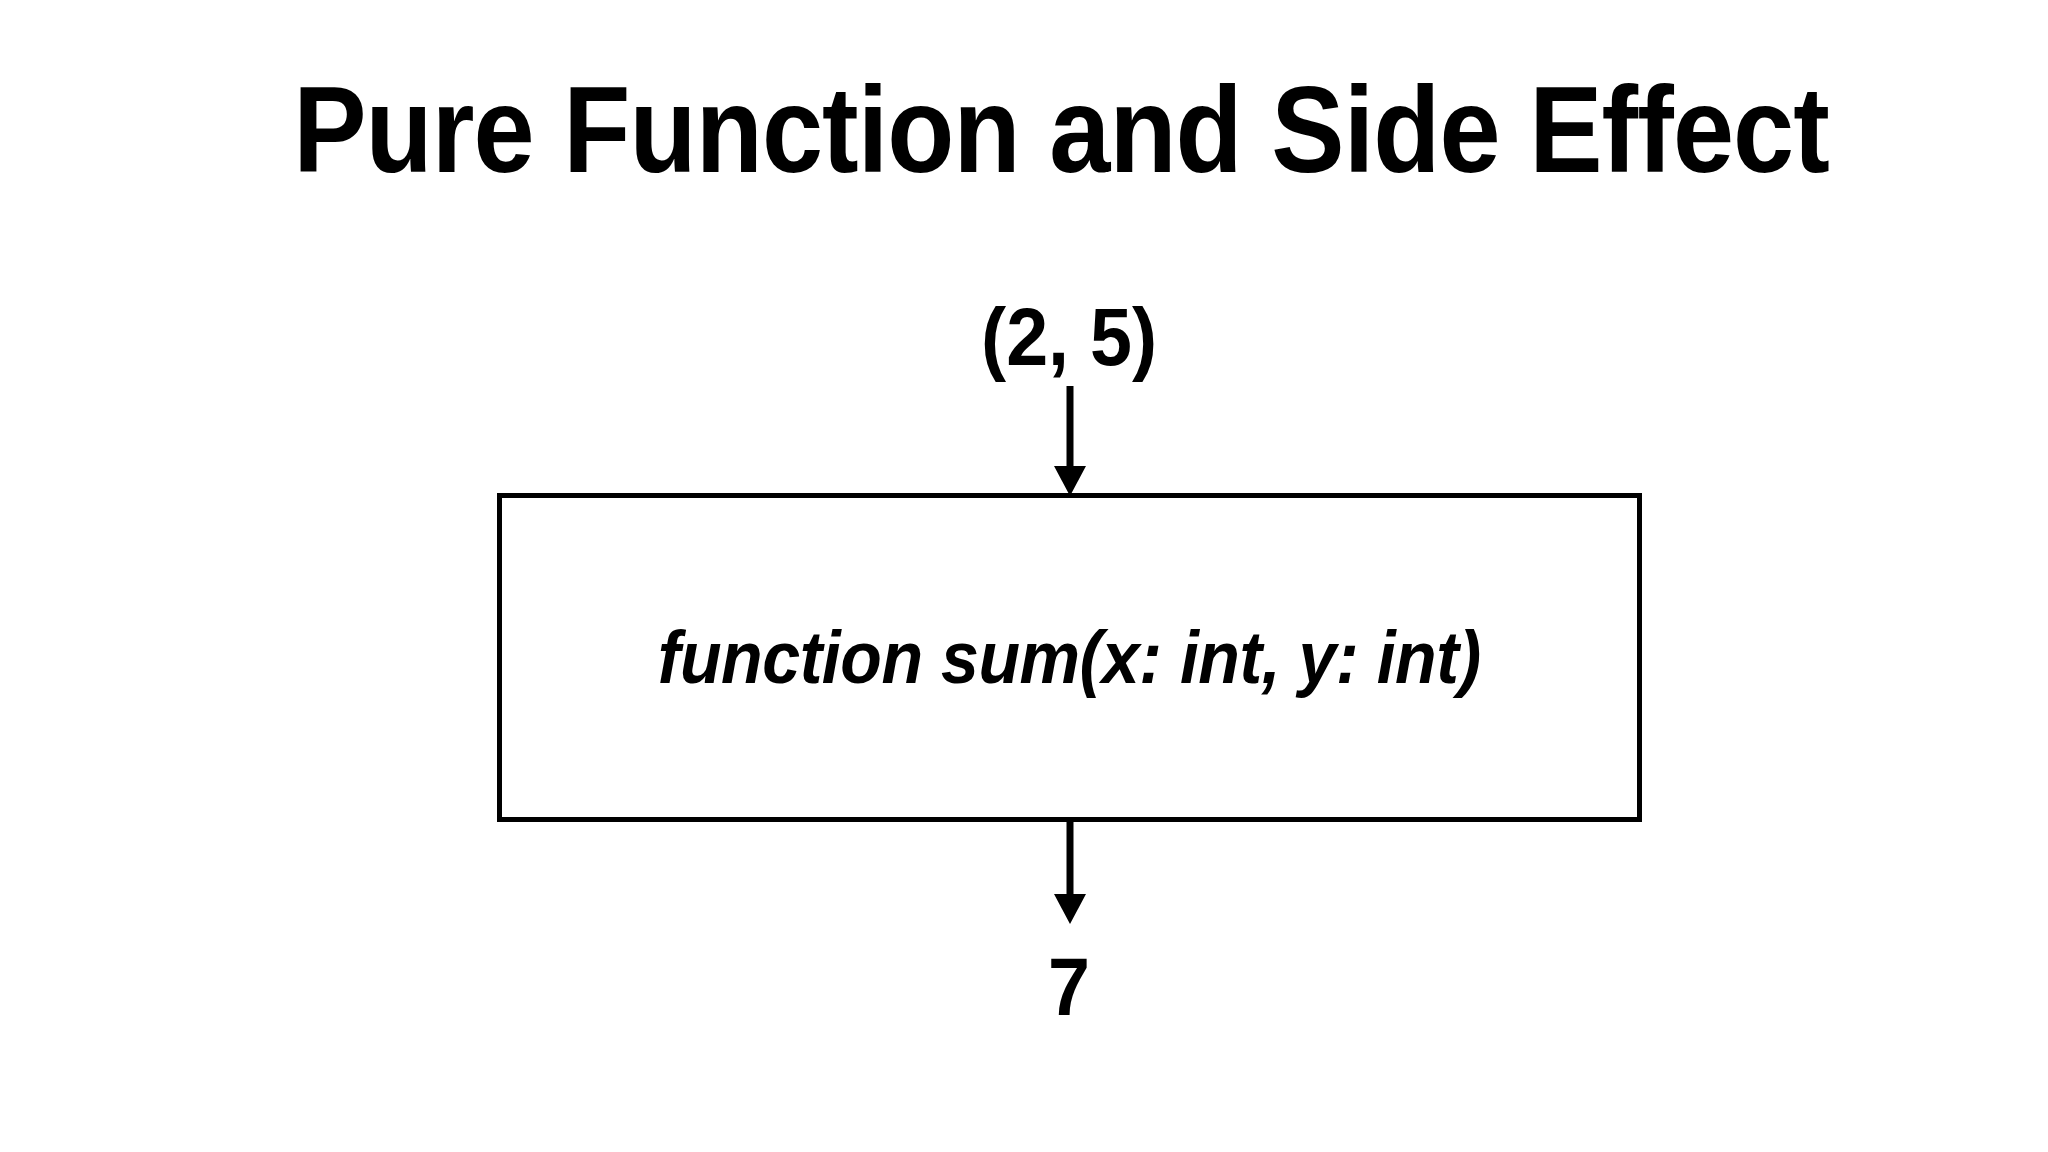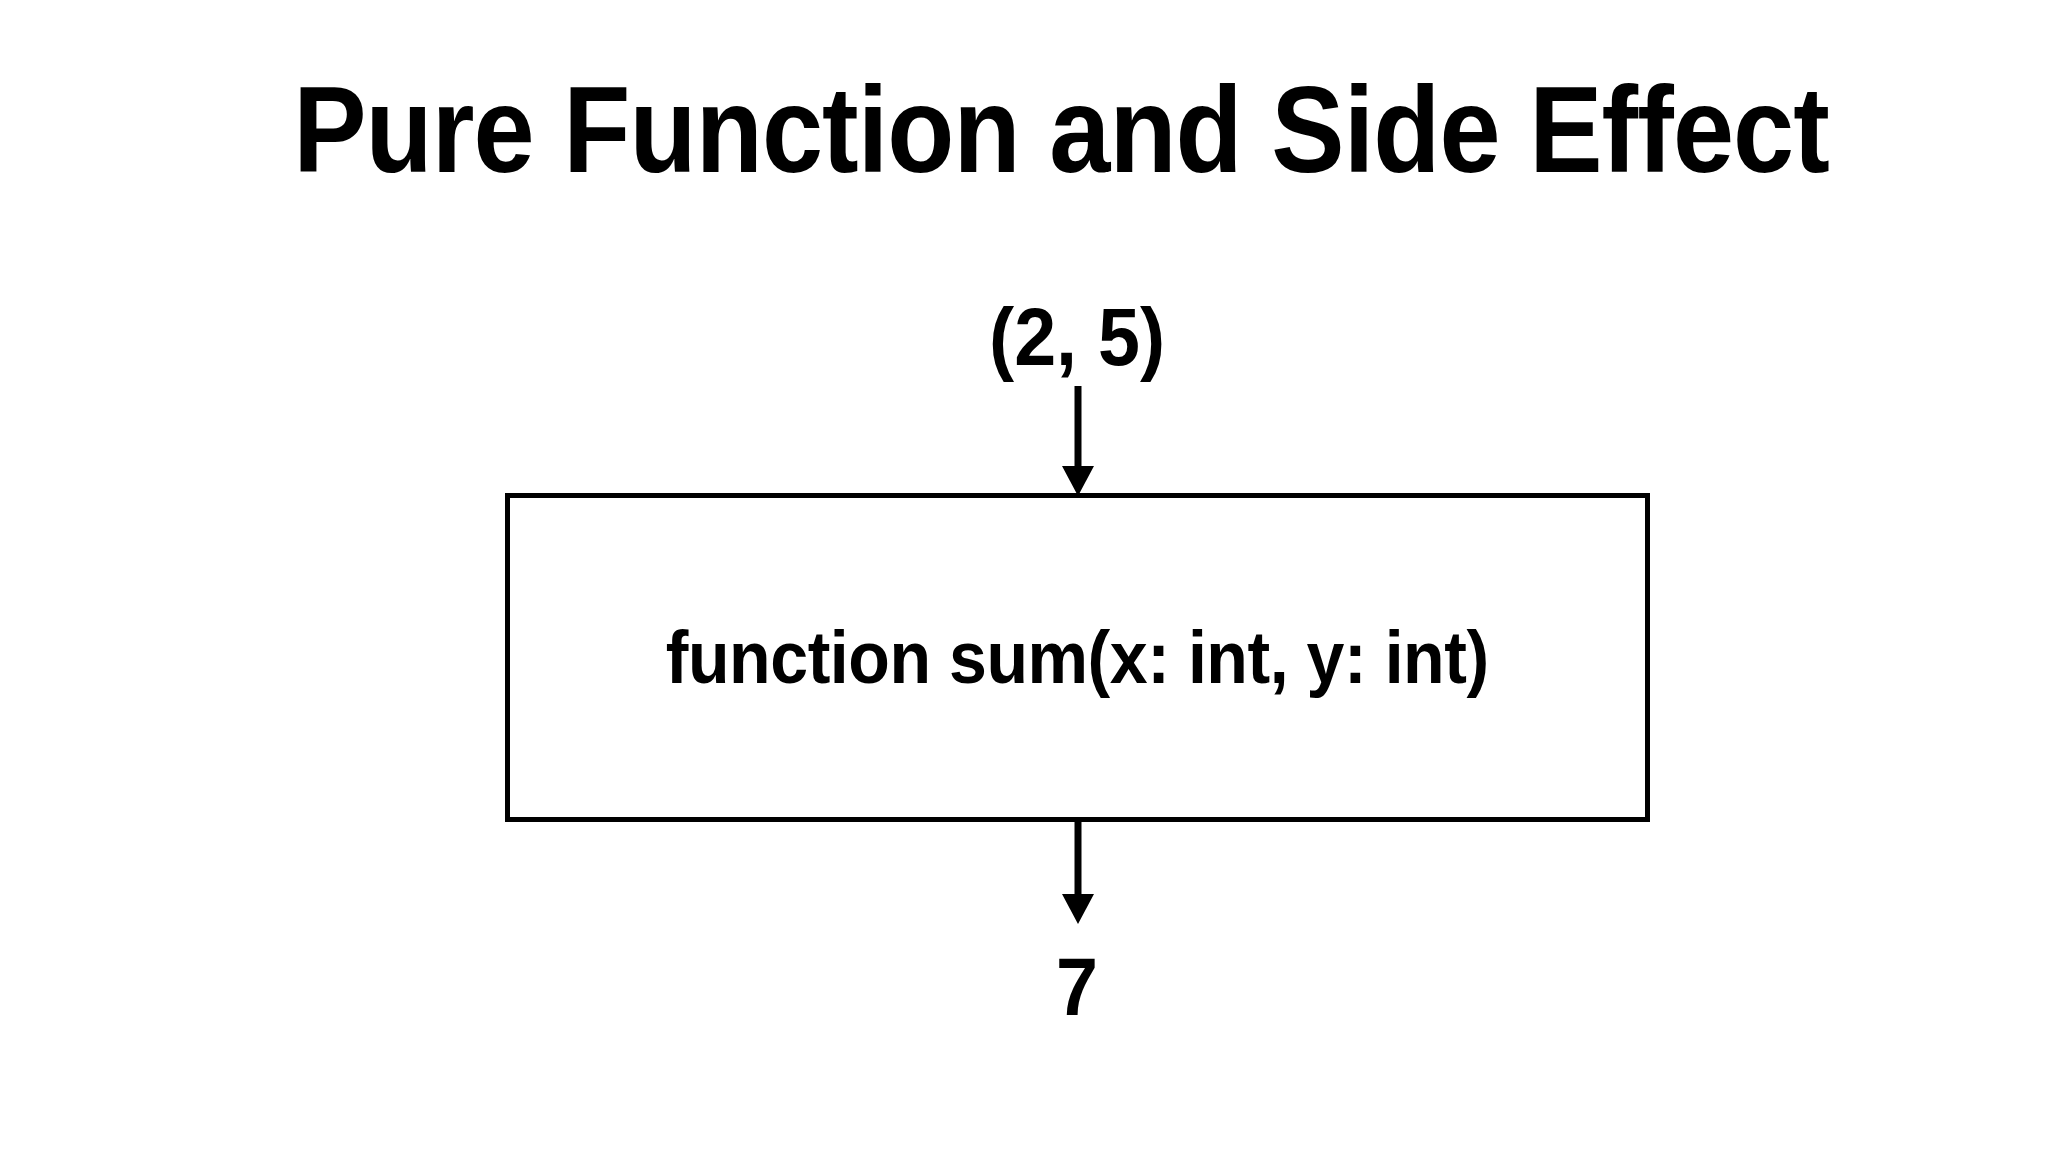--- a/index.html
+++ b/index.html
@@ -36,21 +36,21 @@
     letter-spacing: -1px;
     transform: scaleX(0.90);
     transform-origin: 1025px 0;
     white-space: nowrap;
     color: #000000;
   }
 
   
   #diagram {
     position: absolute;
-    left: 16px;
+    left: 8px;
     top: 0;
     width: 1864px;
     height: 1152px;
   }
 
   .io-label {
     position: absolute;
     width: 2048px;
     text-align: center;
     font-family: "Liberation Sans", sans-serif;
@@ -81,20 +81,21 @@
     left: 452px;
     top: 493px;
     width: 1145px;
     height: 329px;
     box-sizing: border-box;
     border: 5px solid #000000;
     background: #ffffff;
     display: flex;
     align-items: center;
     justify-content: center;
+    font-style: italic;
   }
 
   #function-signature {
     font-family: "Liberation Sans", sans-serif;
     font-weight: bold;
     font-size: 74px;
     line-height: 80px;
     letter-spacing: -0.5px;
     transform: scaleX(0.92);
     white-space: nowrap;

